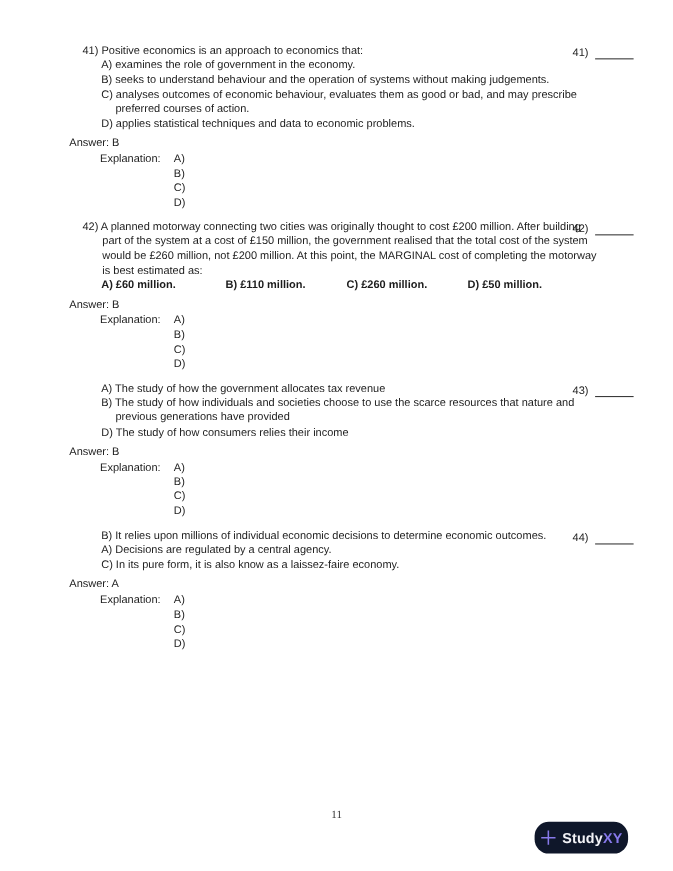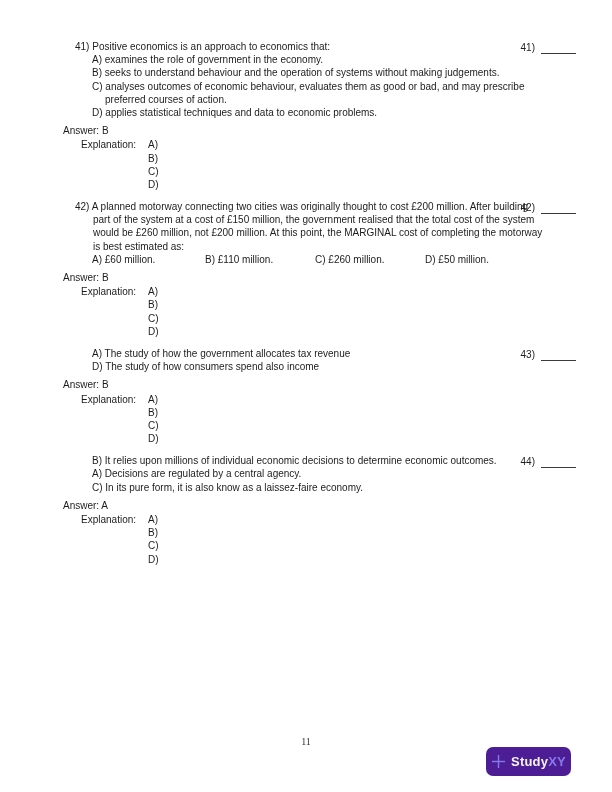--- a/index.html
+++ b/index.html
@@ -43,34 +43,34 @@
     margin-left: 12px;
   }
   .options {
     max-width: 451px;
     padding-left: 29px;
   }
   .options .option {
     padding-left: 13px;
     text-indent: -13px;
   }
-  .options.inline { white-space: nowrap; }
+  .options.inline { white-space: nowrap; font-weight: bold; }
   .options.inline .option {
     display: inline-block;
     padding-left: 0;
     text-indent: 0;
   }
   .options.inline .option:nth-of-type(1) { width: 113px; }
   .options.inline .option:nth-of-type(2) { width: 110px; }
   .options.inline .option:nth-of-type(3) { width: 110px; }
   .answer-row {
     margin-top: 5px;
   }
   .explanation-row {
-    margin-left: 18px;
+    margin-left: 28px;
     margin-top: 1px;
     display: flex;
   }
   .exp-label { width: 67px; flex: 0 0 67px; }
   .exp-items div { line-height: 1.32; }
   .page-number {
     position: absolute;
     left: 0;
     right: 0;
     bottom: 44px;
@@ -150,21 +150,22 @@
           </div>
     </div>
   </div>
 
   <div class="question">
     <div class="answer-slot">
       <span class="margin-num">43)</span><span class="blank-line"></span>
     </div>
     <div class="options">
           <div class="option">A) The study of how the government allocates tax revenue</div>
-          <div class="option">D) The study of how consumers spend also income</div>
+          <div class="option">B) The study of how individuals and societies choose to use the scarce resources that nature and previous generations have provided</div>
+          <div class="option">D) The study of how consumers relies their income</div>
         </div>
     <div class="answer-row">
       <span class="ans-label">Answer:</span> <span class="ans-value">B</span>
     </div>
     <div class="explanation-row">
       <div class="exp-label">Explanation:</div>
       <div class="exp-items">
             <div>A)</div>
             <div>B)</div>
             <div>C)</div>
@@ -192,21 +193,21 @@
             <div>B)</div>
             <div>C)</div>
             <div>D)</div>
           </div>
     </div>
   </div>
 </div>
 
   <div class="page-number">11</div>
 
-  <div class="logo-badge" style="background: #4c1d95;">
+  <div class="logo-badge" style="background: #0f172a; border-radius: 13px;">
     <span class="plus-icon">
       <svg width="15" height="15" viewBox="0 0 15 15">
         <line x1="7.5" y1="1" x2="7.5" y2="14" stroke="#8779ea" stroke-width="1.4"></line>
         <line x1="1" y1="7.5" x2="14" y2="7.5" stroke="#8779ea" stroke-width="1.4"></line>
       </svg>
     </span>
     <span class="brand"><span style="color: rgb(243, 243, 247);">Study</span><span style="color: rgb(135, 121, 234);">XY</span></span>
   </div>
 
 </div>

